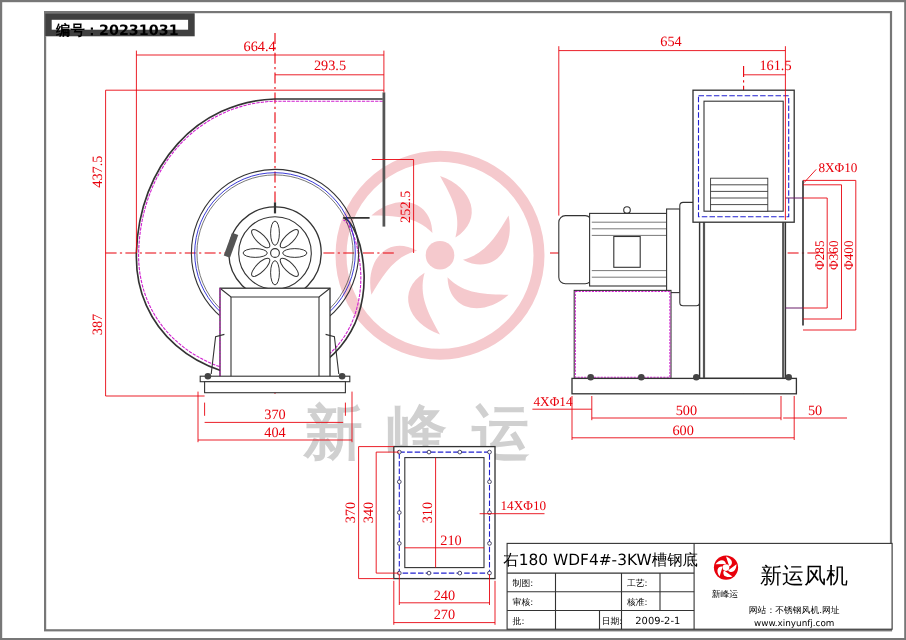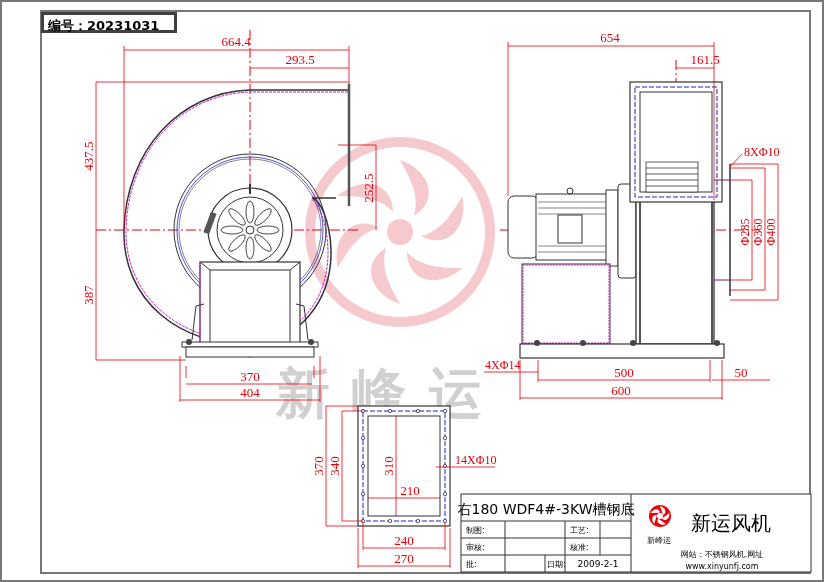--- a/index.html
+++ b/index.html
@@ -4,21 +4,21 @@
 <style>
   html, body { margin: 0; padding: 0; background: #ffffff; }
   body { width: 824px; height: 582px; overflow: hidden; position: relative;
          font-family: "DejaVu Sans", "Liberation Sans", sans-serif; }
   #sheet { position: absolute; left: 0; top: 0; width: 824px; height: 582px; background: #fff; }
   svg { position: absolute; left: 0; top: 0; }
   .dim { fill: #e8000b; font-family: "Liberation Serif", "DejaVu Serif", serif; font-size: 13px; }
   .dim-sm { fill: #e8000b; font-family: "Liberation Serif", "DejaVu Serif", serif; font-size: 12px; }
   .tb { fill: #000; font-family: "DejaVu Sans", sans-serif; }
   .serial { position: absolute; left: 41px; top: 12px; width: 136px; height: 21px;
-            border: 3px solid #404040; background: #fff; font-size: 13px; line-height: 21px;
+            border: 6px solid #404040; background: #fff; font-size: 13px; line-height: 21px;
             padding-left: 4px; box-sizing: border-box; font-family: "DejaVu Sans", sans-serif; font-weight: bold; }
 </style>
 </head>
 <body>
 
 <div id="sheet">
 
 <svg width="824" height="582" viewBox="0 0 824 582">
 
   <rect x="1" y="1" width="822" height="580" fill="none" stroke="#777" stroke-width="2"></rect>

